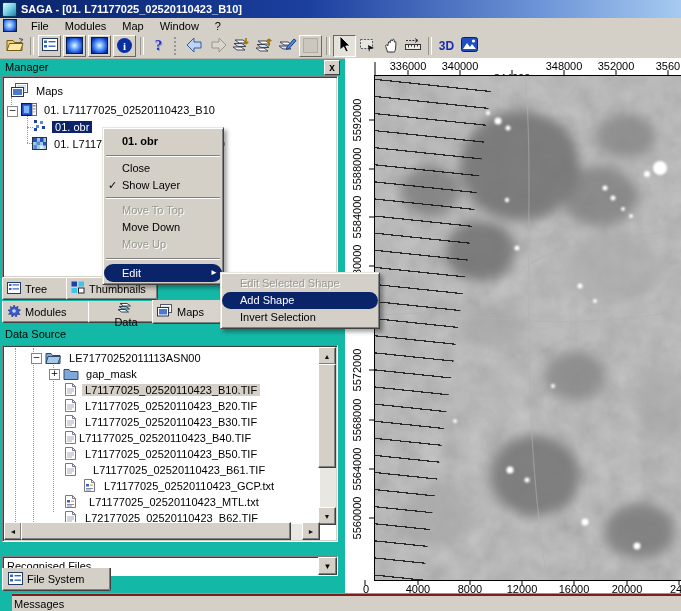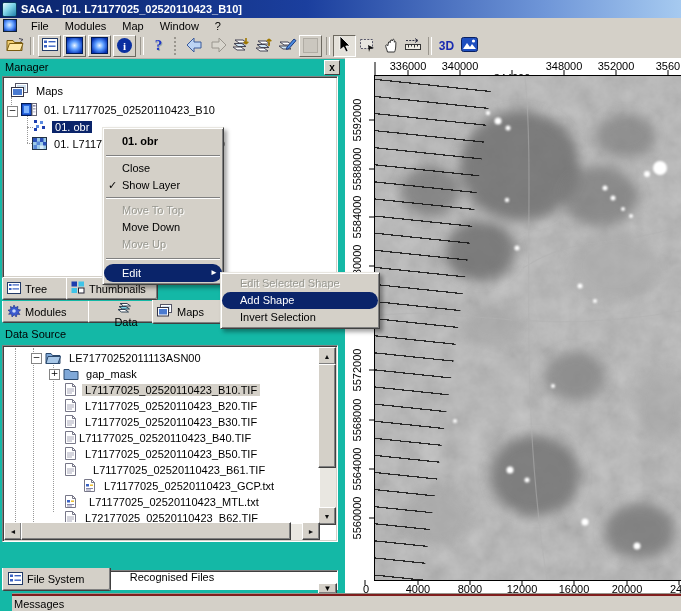--- a/index.html
+++ b/index.html
@@ -416,21 +416,21 @@
     <div class="sbbtn" style="right:1px;top:1px;width:16px;height:16px;">▲</div>
     <div class="sbthumb" style="right:1px;top:18px;width:16px;height:102px;"></div>
     <div class="sbbtn" style="right:1px;top:161px;width:16px;height:16px;">▼</div>
 
     <div class="sbtrack" style="left:1px;bottom:1px;width:315px;height:16px;"></div>
     <div class="sbbtn" style="left:1px;bottom:1px;width:16px;height:16px;">◄</div>
     <div class="sbthumb" style="left:18px;bottom:1px;width:268px;height:16px;"></div>
     <div class="sbbtn" style="left:299px;bottom:1px;width:16px;height:16px;">►</div>
   </div>
 
-  <div class="abs combo" style="left:2px;top:570px;width:334px;height:18px;flex-direction:column;">
+  <div class="abs combo" style="left:2px;top:556px;width:334px;height:18px;">
     <span style="margin-left:4px;">Recognised Files</span>
     <span class="combobtn">▼</span>
   </div>
 
   <div class="abs tab" style="left:2px;top:568px;width:102px;height:22px;padding-left:5px;">
     <span><svg width="15" height="13" viewBox="0 0 15 13">
           <rect x="0.5" y="0.5" width="14" height="12" fill="#fff" stroke="#223a66"></rect>
           <rect x="2" y="2.5" width="3" height="2.5" fill="#3a62c4"></rect>
           <rect x="6.5" y="3" width="6.5" height="1.4" fill="#3a62c4"></rect>
           <rect x="2" y="7" width="3" height="2.5" fill="#3a62c4"></rect>

